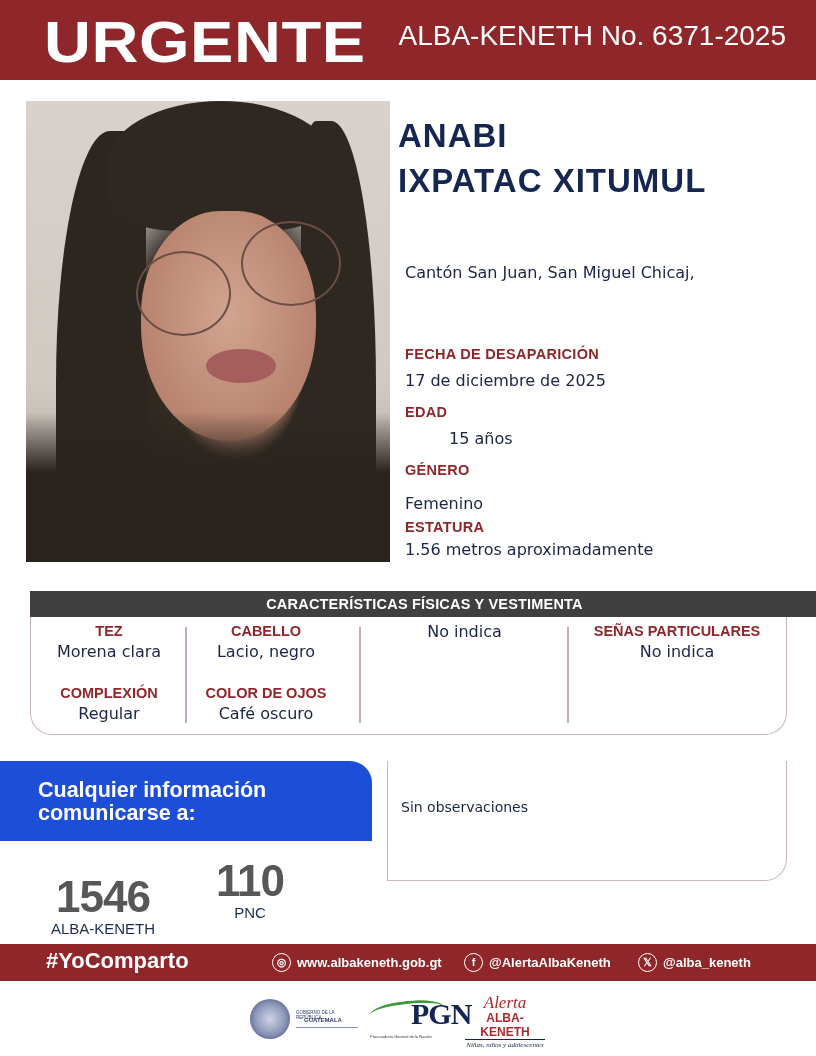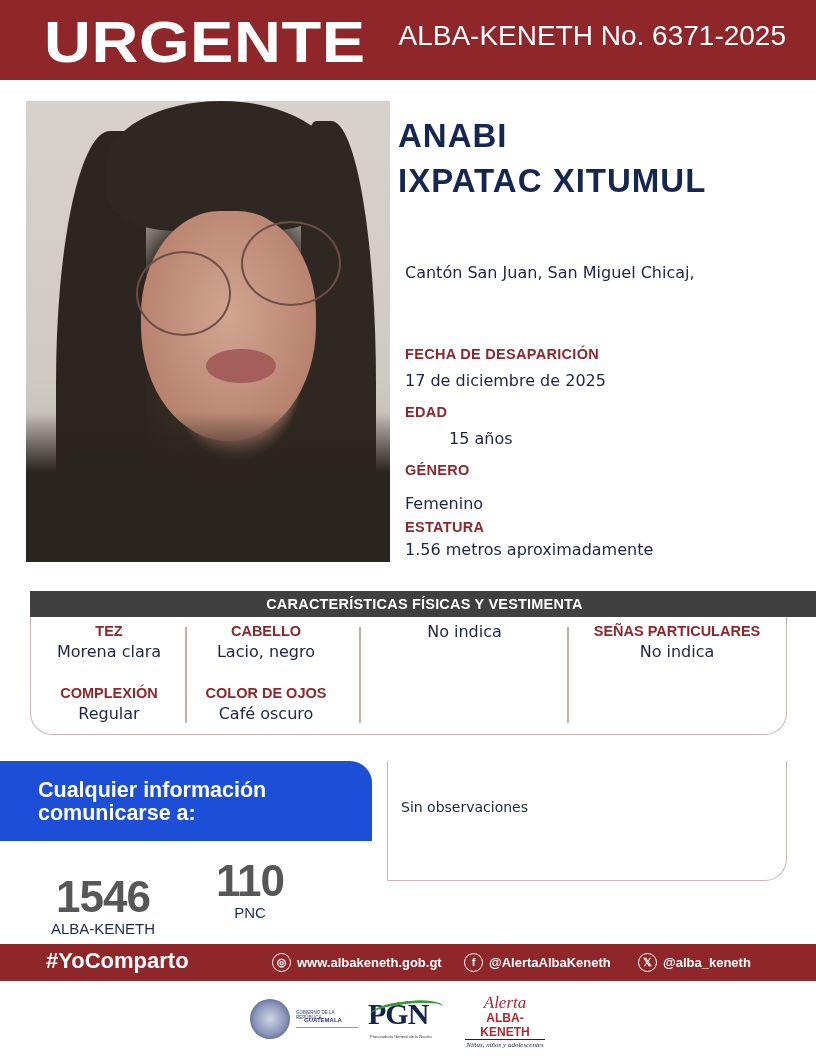--- a/index.html
+++ b/index.html
@@ -53,21 +53,21 @@
   .footer .social { position: absolute; top: 9px; display: flex; align-items: center; font-family: "Liberation Sans", sans-serif; font-weight: bold; font-size: 13px; color: #fff; }
   .footer .ico { display: inline-block; width: 19px; height: 19px; border: 1.5px solid #fff; border-radius: 50%; margin-right: 6px; text-align: center; font-size: 11px; line-height: 16px; color: #fff; }
 
   .logos { position: absolute; left: 250px; top: 995px; width: 300px; height: 50px; }
   .logo-gob { position: absolute; left: 0; top: 4px; width: 110px; height: 40px; }
   .logo-gob .seal { position: absolute; left: 0; top: 0; width: 40px; height: 40px; border-radius: 50%; background: radial-gradient(circle, #cfd5e6 0%, #8a95b8 55%, #2d3b6c 100%); }
   .logo-gob .t1 { position: absolute; left: 46px; top: 11px; font-family: "Liberation Sans", sans-serif; font-size: 4.5px; color: #2d3b6c; }
   .logo-gob .t2 { position: absolute; left: 54px; top: 18px; font-family: "Liberation Sans", sans-serif; font-weight: bold; font-size: 6px; color: #2d3b6c; }
   .logo-gob .line { position: absolute; left: 46px; top: 28px; width: 62px; height: 1px; background: #8a95b8; }
   .logo-pgn { position: absolute; left: 118px; top: 2px; width: 80px; height: 44px; }
-  .logo-pgn .p { font-family: "Liberation Serif", serif; font-weight: bold; font-size: 30px; color: #142451; letter-spacing: -1px; }
+  .logo-pgn .p { font-family: "Liberation Serif", serif; font-weight: bold; font-size: 30px; color: #142451; letter-spacing: -1px; margin-left: 43px; }
   .logo-pgn .swoosh { position: absolute; left: 2px; top: 4px; width: 74px; height: 20px; border-top: 3px solid #3b9b3b; border-radius: 50% 50% 0 0; transform: rotate(-6deg); }
   .logo-pgn .sub { position: absolute; left: 2px; top: 37px; font-family: "Liberation Sans", sans-serif; font-size: 4px; color: #333; }
   .logo-alerta { position: absolute; left: 215px; top: 0; width: 80px; height: 48px; text-align: center; }
   .logo-alerta .a1 { font-family: "Liberation Serif", serif; font-style: italic; font-size: 17px; color: #b0282c; line-height: 16px; }
   .logo-alerta .a2 { font-family: "Liberation Sans", sans-serif; font-weight: bold; font-size: 12px; color: #b0282c; line-height: 14px; border-bottom: 1.5px solid #142451; display: inline-block; }
   .logo-alerta .a3 { font-family: "Liberation Serif", serif; font-style: italic; font-size: 7px; color: #142451; line-height: 10px; }
 </style>
 </head>
 <body>
 

